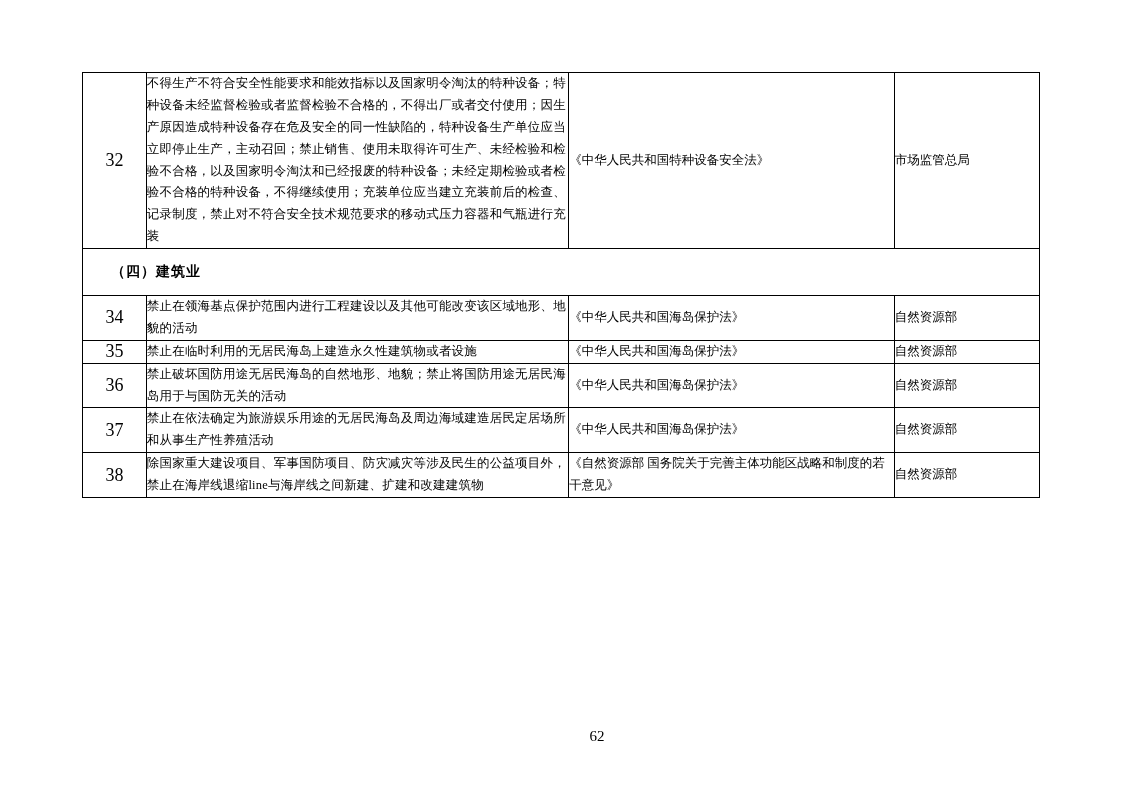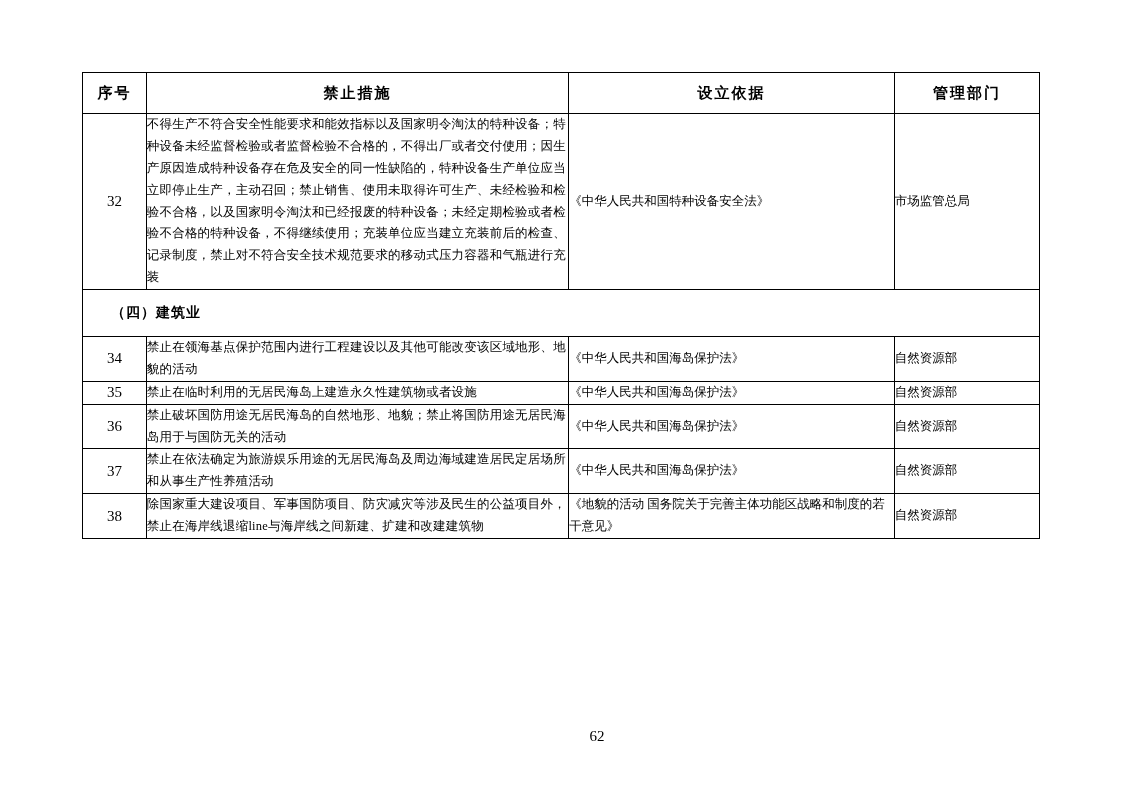--- a/index.html
+++ b/index.html
@@ -43,21 +43,21 @@
     height: 40px;
     font-family: "Liberation Serif", "DejaVu Serif", serif;
   }
   .col-no { width: 58px; }
   .col-measure { width: 384px; }
   .col-basis { width: 296px; }
   .col-dept { width: 132px; }
 
   .cell-no {
     text-align: center;
-    font-size: 15px;
+    font-size: 18px;
   }
   .cell-measure {
     text-align: left;
     font-size: 12.5px;
     line-height: 1.75;
     padding: 9px 10px 9px 12px;
     letter-spacing: 0.2px;
   }
   .cell-basis {
     text-align: left;
@@ -96,26 +96,20 @@
 <div class="page">
 
   <table class="doc-table">
     <colgroup>
       <col class="col-no">
       <col class="col-measure">
       <col class="col-basis">
       <col class="col-dept">
     </colgroup>
     <tbody>
-      <tr class="hdr">
-        <td>序号</td>
-        <td>禁止措施</td>
-        <td>设立依据</td>
-        <td>管理部门</td>
-      </tr>
 
       <tr>
         <td class="cell-no">32</td>
         <td class="cell-measure">不得生产不符合安全性能要求和能效指标以及国家明令淘汰的特种设备；特种设备未经监督检验或者监督检验不合格的，不得出厂或者交付使用；因生产原因造成特种设备存在危及安全的同一性缺陷的，特种设备生产单位应当立即停止生产，主动召回；禁止销售、使用未取得许可生产、未经检验和检验不合格，以及国家明令淘汰和已经报废的特种设备；未经定期检验或者检验不合格的特种设备，不得继续使用；充装单位应当建立充装前后的检查、记录制度，禁止对不符合安全技术规范要求的移动式压力容器和气瓶进行充装</td>
         <td class="cell-basis">
           <span class="basis-line">《中华人民共和国特种设备安全法》</span>
         </td>
         <td class="cell-dept">
           <span class="dept-line">市场监管总局</span>
         </td>
@@ -167,21 +161,21 @@
         </td>
         <td class="cell-dept">
           <span class="dept-line">自然资源部</span>
         </td>
       </tr>
 
       <tr>
         <td class="cell-no">38</td>
         <td class="cell-measure">除国家重大建设项目、军事国防项目、防灾减灾等涉及民生的公益项目外，禁止在海岸线退缩line与海岸线之间新建、扩建和改建建筑物</td>
         <td class="cell-basis">
-          <span class="basis-line">《地貌的活动 国务院关于完善主体功能区战略和制度的若干意见》</span>
+          <span class="basis-line">《自然资源部 国务院关于完善主体功能区战略和制度的若干意见》</span>
         </td>
         <td class="cell-dept">
           <span class="dept-line">自然资源部</span>
         </td>
       </tr>
     </tbody>
   </table>
 
   <div class="page-number">62</div>
 </div>

